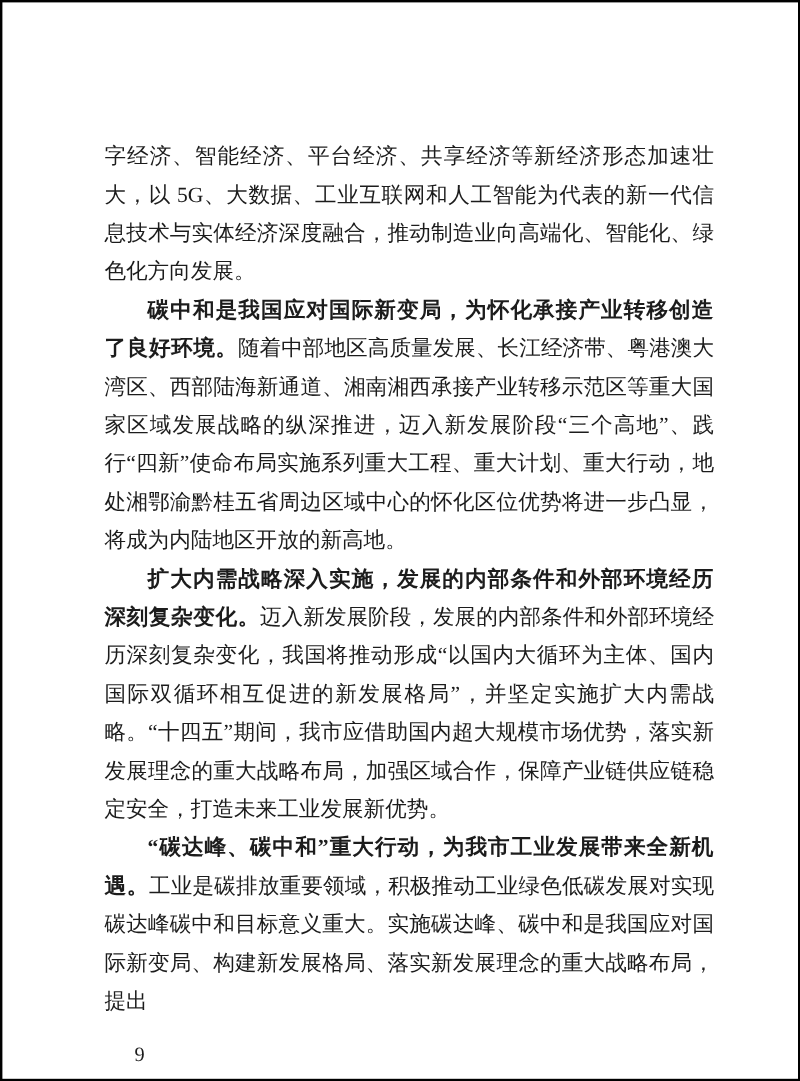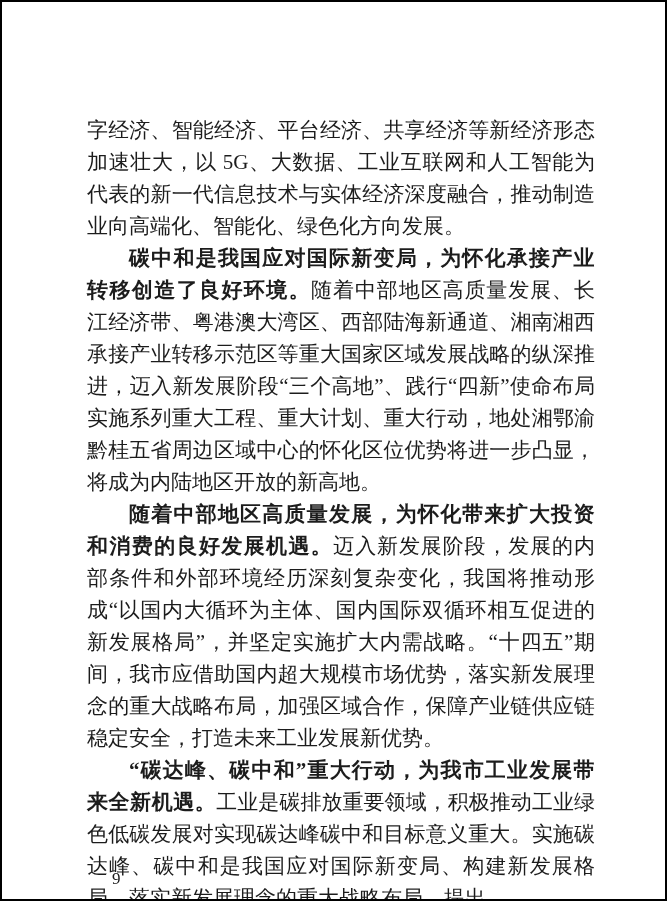--- a/index.html
+++ b/index.html
@@ -19,21 +19,21 @@
     color: #1c1c1c;
   }
   .content {
     position: absolute;
     left: 85px;
     top: 112px;
     width: 508px;
   }
   .para {
     margin: 0;
-    font-size: 21px;
+    font-size: 18px;
     line-height: 32px;
     text-align: justify;
     text-justify: inter-character;
     word-break: break-all;
   }
   .para.indent {
     text-indent: 2em;
   }
   .para .lead {
     font-weight: 700;
@@ -51,20 +51,20 @@
 </head>
 <body>
 
 <div class="page">
   <div class="content">
 
     <p class="para"><strong class="lead"></strong><span>字经济、智能经济、平台经济、共享经济等新经济形态加速壮大，以 5G、大数据、工业互联网和人工智能为代表的新一代信息技术与实体经济深度融合，推动制造业向高端化、智能化、绿色化方向发展。</span></p>
 
     <p class="para indent"><strong class="lead">碳中和是我国应对国际新变局，为怀化承接产业转移创造了良好环境。</strong><span>随着中部地区高质量发展、长江经济带、粤港澳大湾区、西部陆海新通道、湘南湘西承接产业转移示范区等重大国家区域发展战略的纵深推进，迈入新发展阶段“三个高地”、践行“四新”使命布局实施系列重大工程、重大计划、重大行动，地处湘鄂渝黔桂五省周边区域中心的怀化区位优势将进一步凸显，将成为内陆地区开放的新高地。</span></p>
 
-    <p class="para indent"><strong class="lead">随着中部地区高质量发展，为怀化带来扩大投资和消费的良好发展机遇。</strong><span>迈入新发展阶段，发展的内部条件和外部环境经历深刻复杂变化，我国将推动形成“以国内大循环为主体、国内国际双循环相互促进的新发展格局”，并坚定实施扩大内需战略。“十四五”期间，我市应借助国内超大规模市场优势，落实新发展理念的重大战略布局，加强区域合作，保障产业链供应链稳定安全，打造未来工业发展新优势。</span></p>
+    <p class="para indent"><strong class="lead">扩大内需战略深入实施，发展的内部条件和外部环境经历深刻复杂变化。</strong><span>迈入新发展阶段，发展的内部条件和外部环境经历深刻复杂变化，我国将推动形成“以国内大循环为主体、国内国际双循环相互促进的新发展格局”，并坚定实施扩大内需战略。“十四五”期间，我市应借助国内超大规模市场优势，落实新发展理念的重大战略布局，加强区域合作，保障产业链供应链稳定安全，打造未来工业发展新优势。</span></p>
 
     <p class="para indent"><strong class="lead">“碳达峰、碳中和”重大行动，为我市工业发展带来全新机遇。</strong><span>工业是碳排放重要领域，积极推动工业绿色低碳发展对实现碳达峰碳中和目标意义重大。实施碳达峰、碳中和是我国应对国际新变局、构建新发展格局、落实新发展理念的重大战略布局，提出</span></p>
 
   </div>
 
   <div class="page-number">9</div>
 </div>
 
 </body></html>

